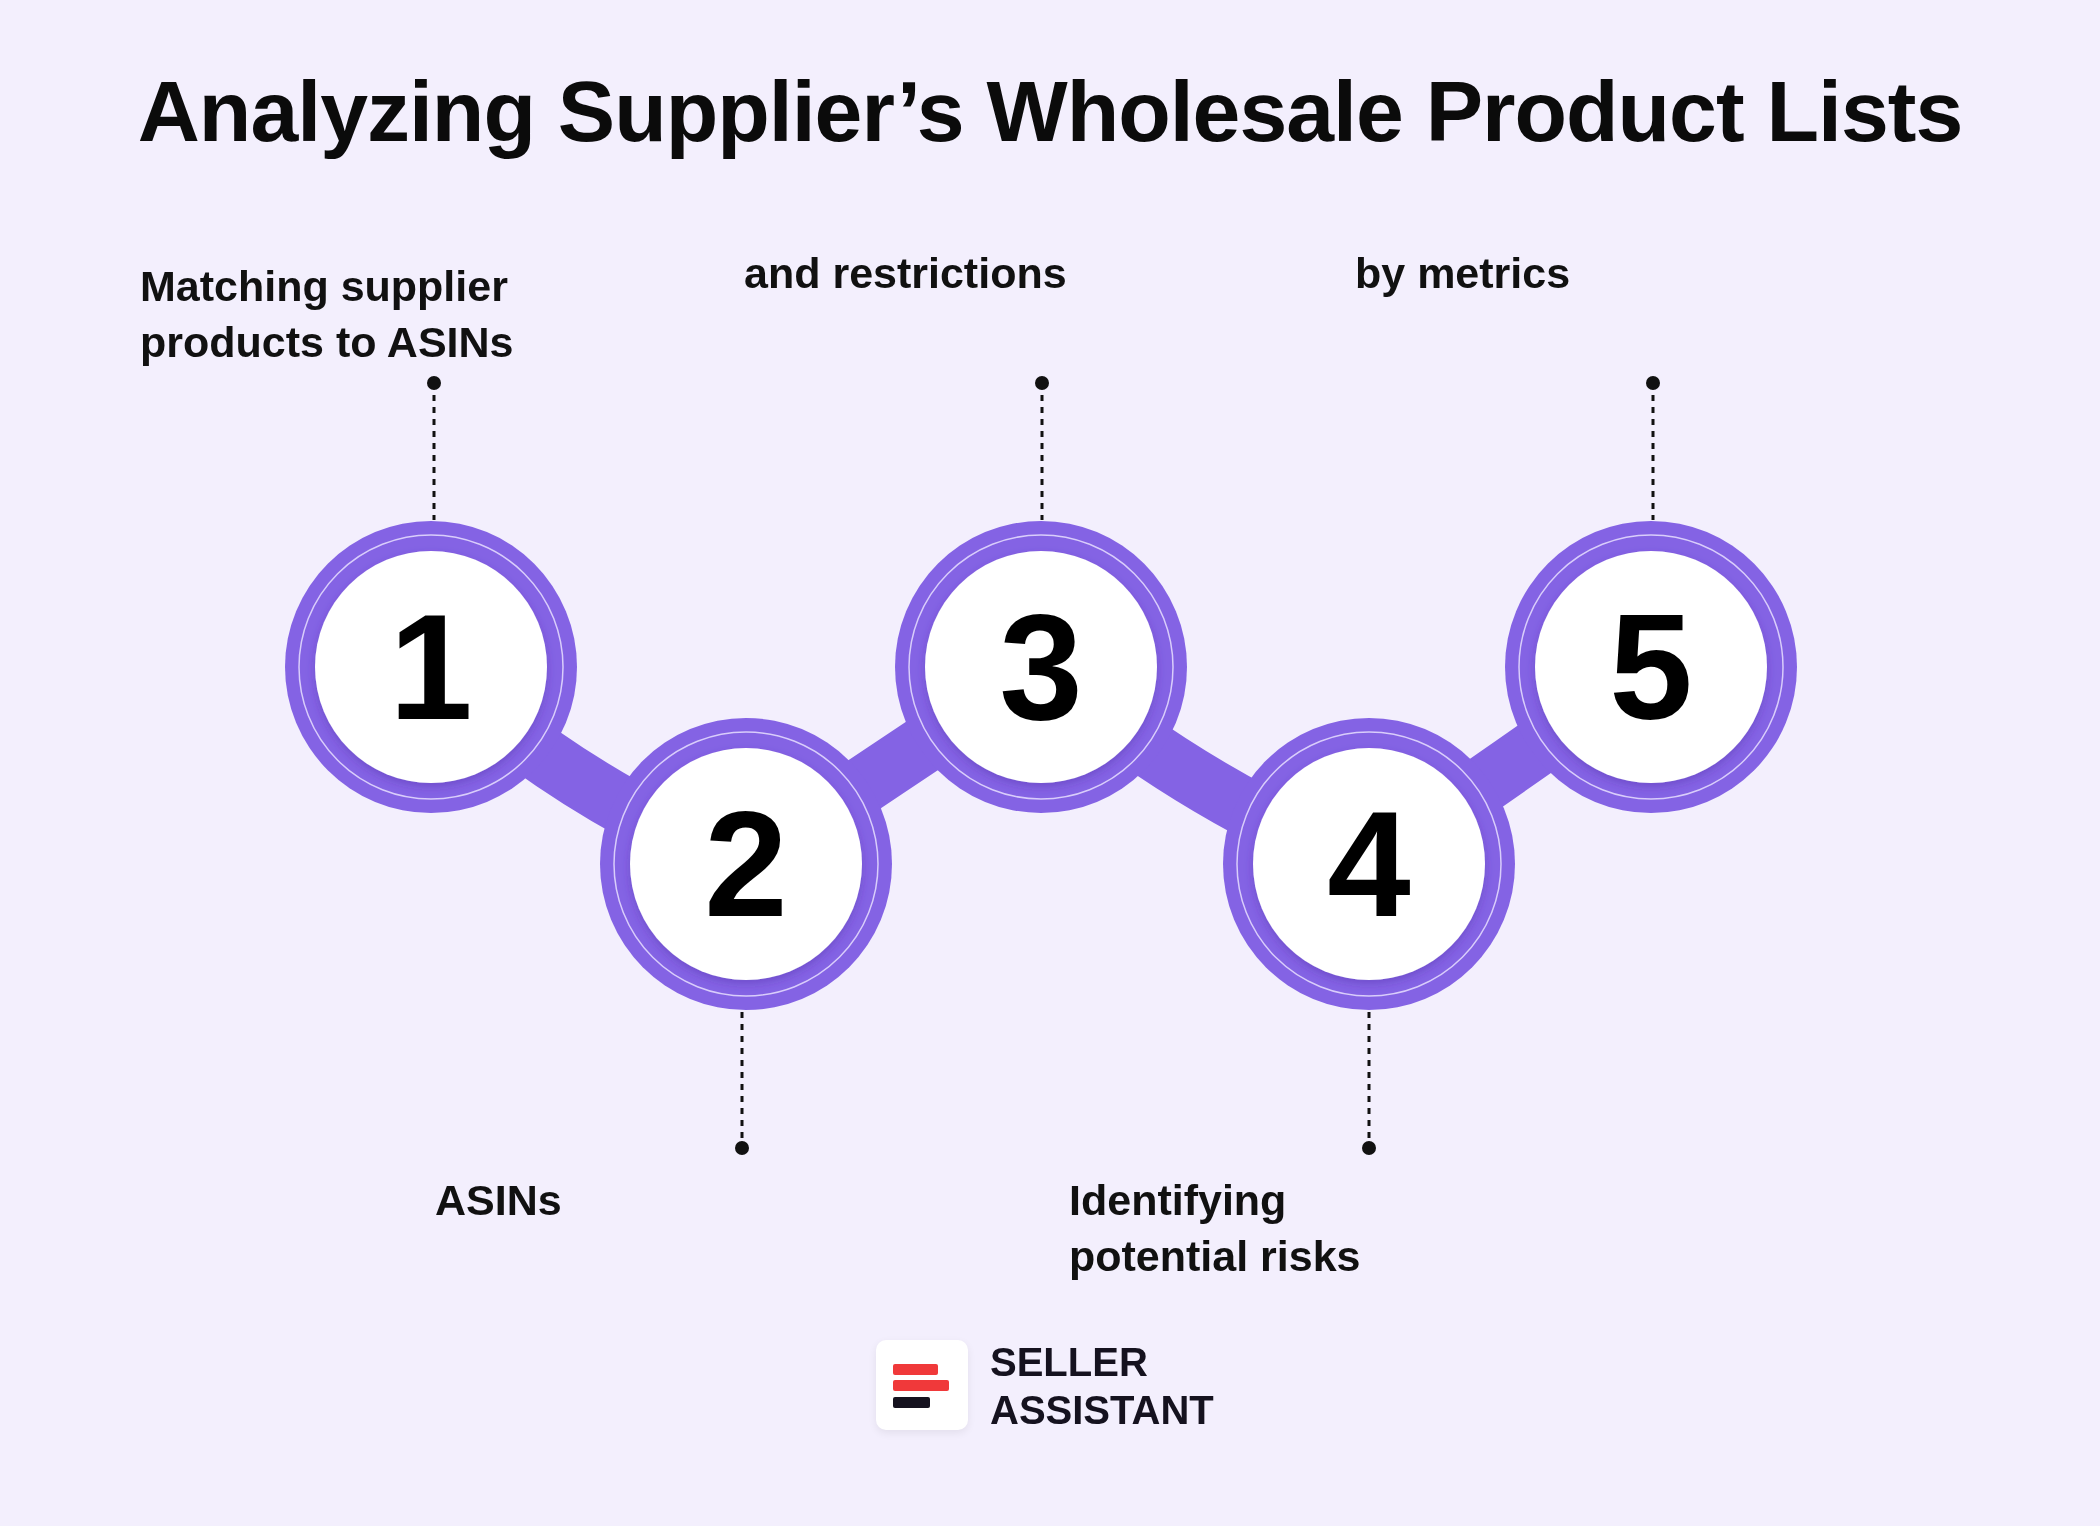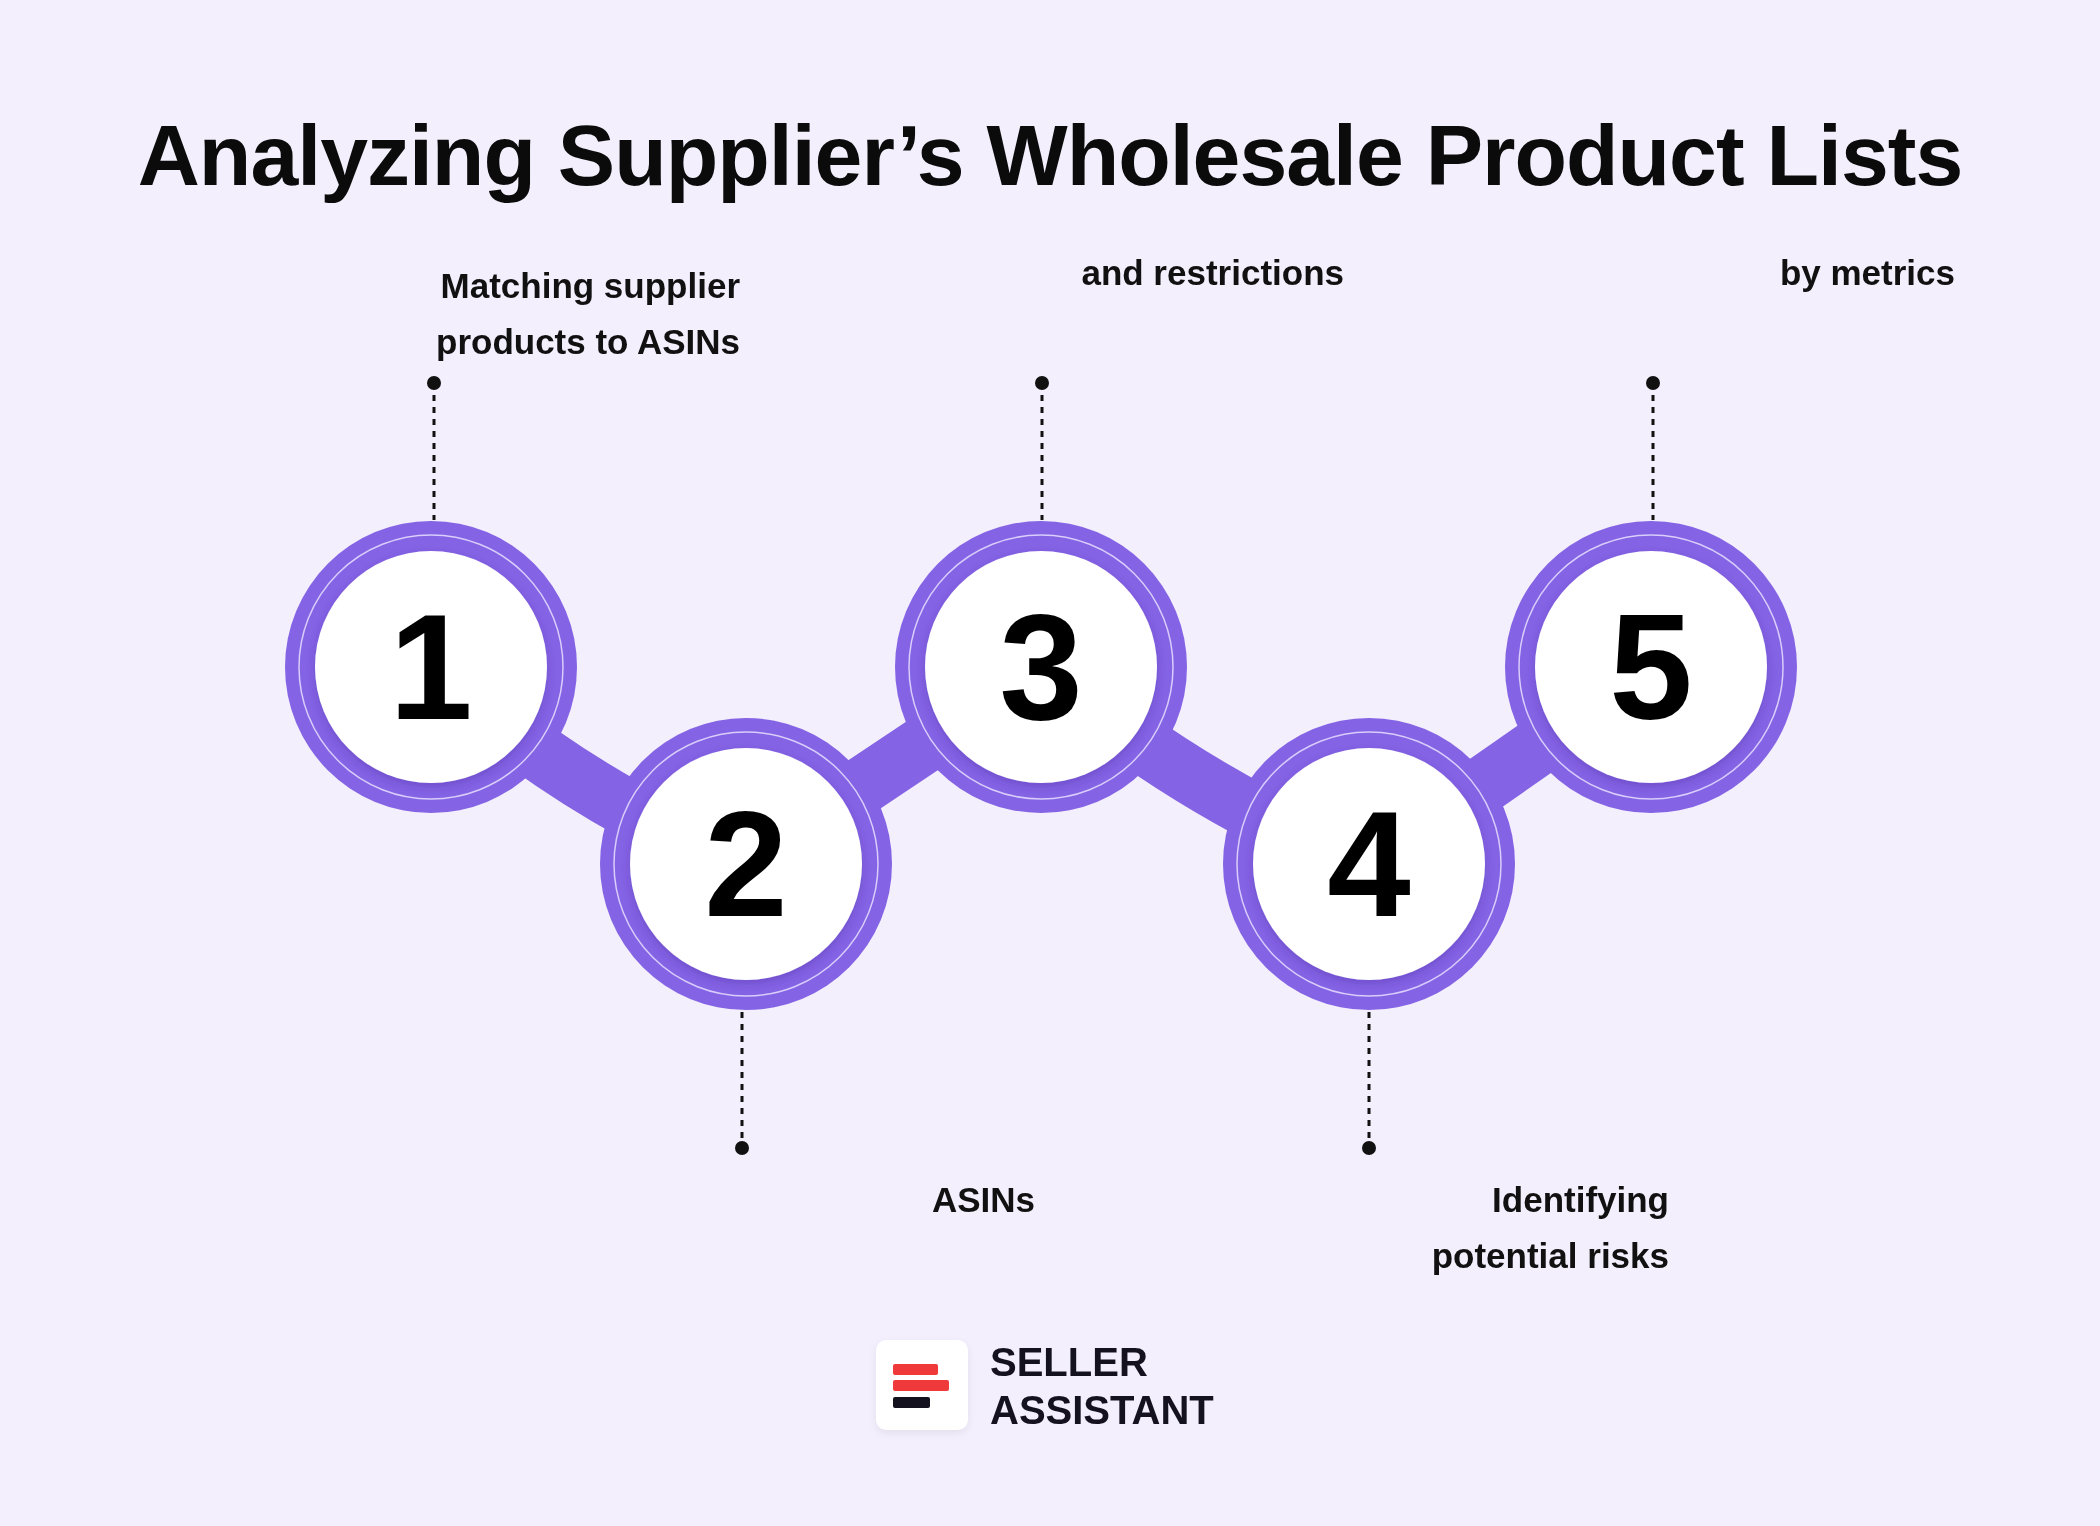--- a/index.html
+++ b/index.html
@@ -1,19 +1,19 @@
 <!DOCTYPE html>
 <html><head>
 <meta charset="utf-8">
 <style>
   html, body { margin:0; padding:0; }
   body { width:2100px; height:1526px; background:#f3effd; position:relative; overflow:hidden; font-family:"Liberation Sans", sans-serif; }
-  .title { position:absolute; left:0; top:62px; width:2100px; text-align:center; font-size:86px; font-weight:700; color:#0b0b0b; letter-spacing:-1px;margin-top:44px; }
+  .title { position:absolute; left:0; top:62px; width:2100px; text-align:center; font-size:86px; font-weight:700; color:#0b0b0b; letter-spacing:-1px; }
   svg.diagram { position:absolute; left:0; top:0; }
-  .label { position:absolute; width:600px; text-align:right; font-size:35px; font-weight:700; color:#111; line-height:56px; }
+  .label { position:absolute; width:600px; text-align:left; font-size:43px; font-weight:700; color:#111; line-height:56px; }
   .num { position:absolute; width:230px; height:230px; text-align:center; line-height:230px; font-size:150px; font-weight:700; color:#000; }
   .logo-box { position:absolute; left:876px; top:1340px; width:92px; height:90px; background:#fff; border-radius:10px; box-shadow:0 3px 8px rgba(0,0,0,0.07); }
   .bar { position:absolute; height:11px; border-radius:2px; }
   .logo-text { position:absolute; left:990px; top:1338px; font-size:40px; font-weight:700; color:#15121f; line-height:48px; }
 </style>
 </head>
 <body>
 
 <div class="title">Analyzing Supplier’s Wholesale Product Lists</div>
 

